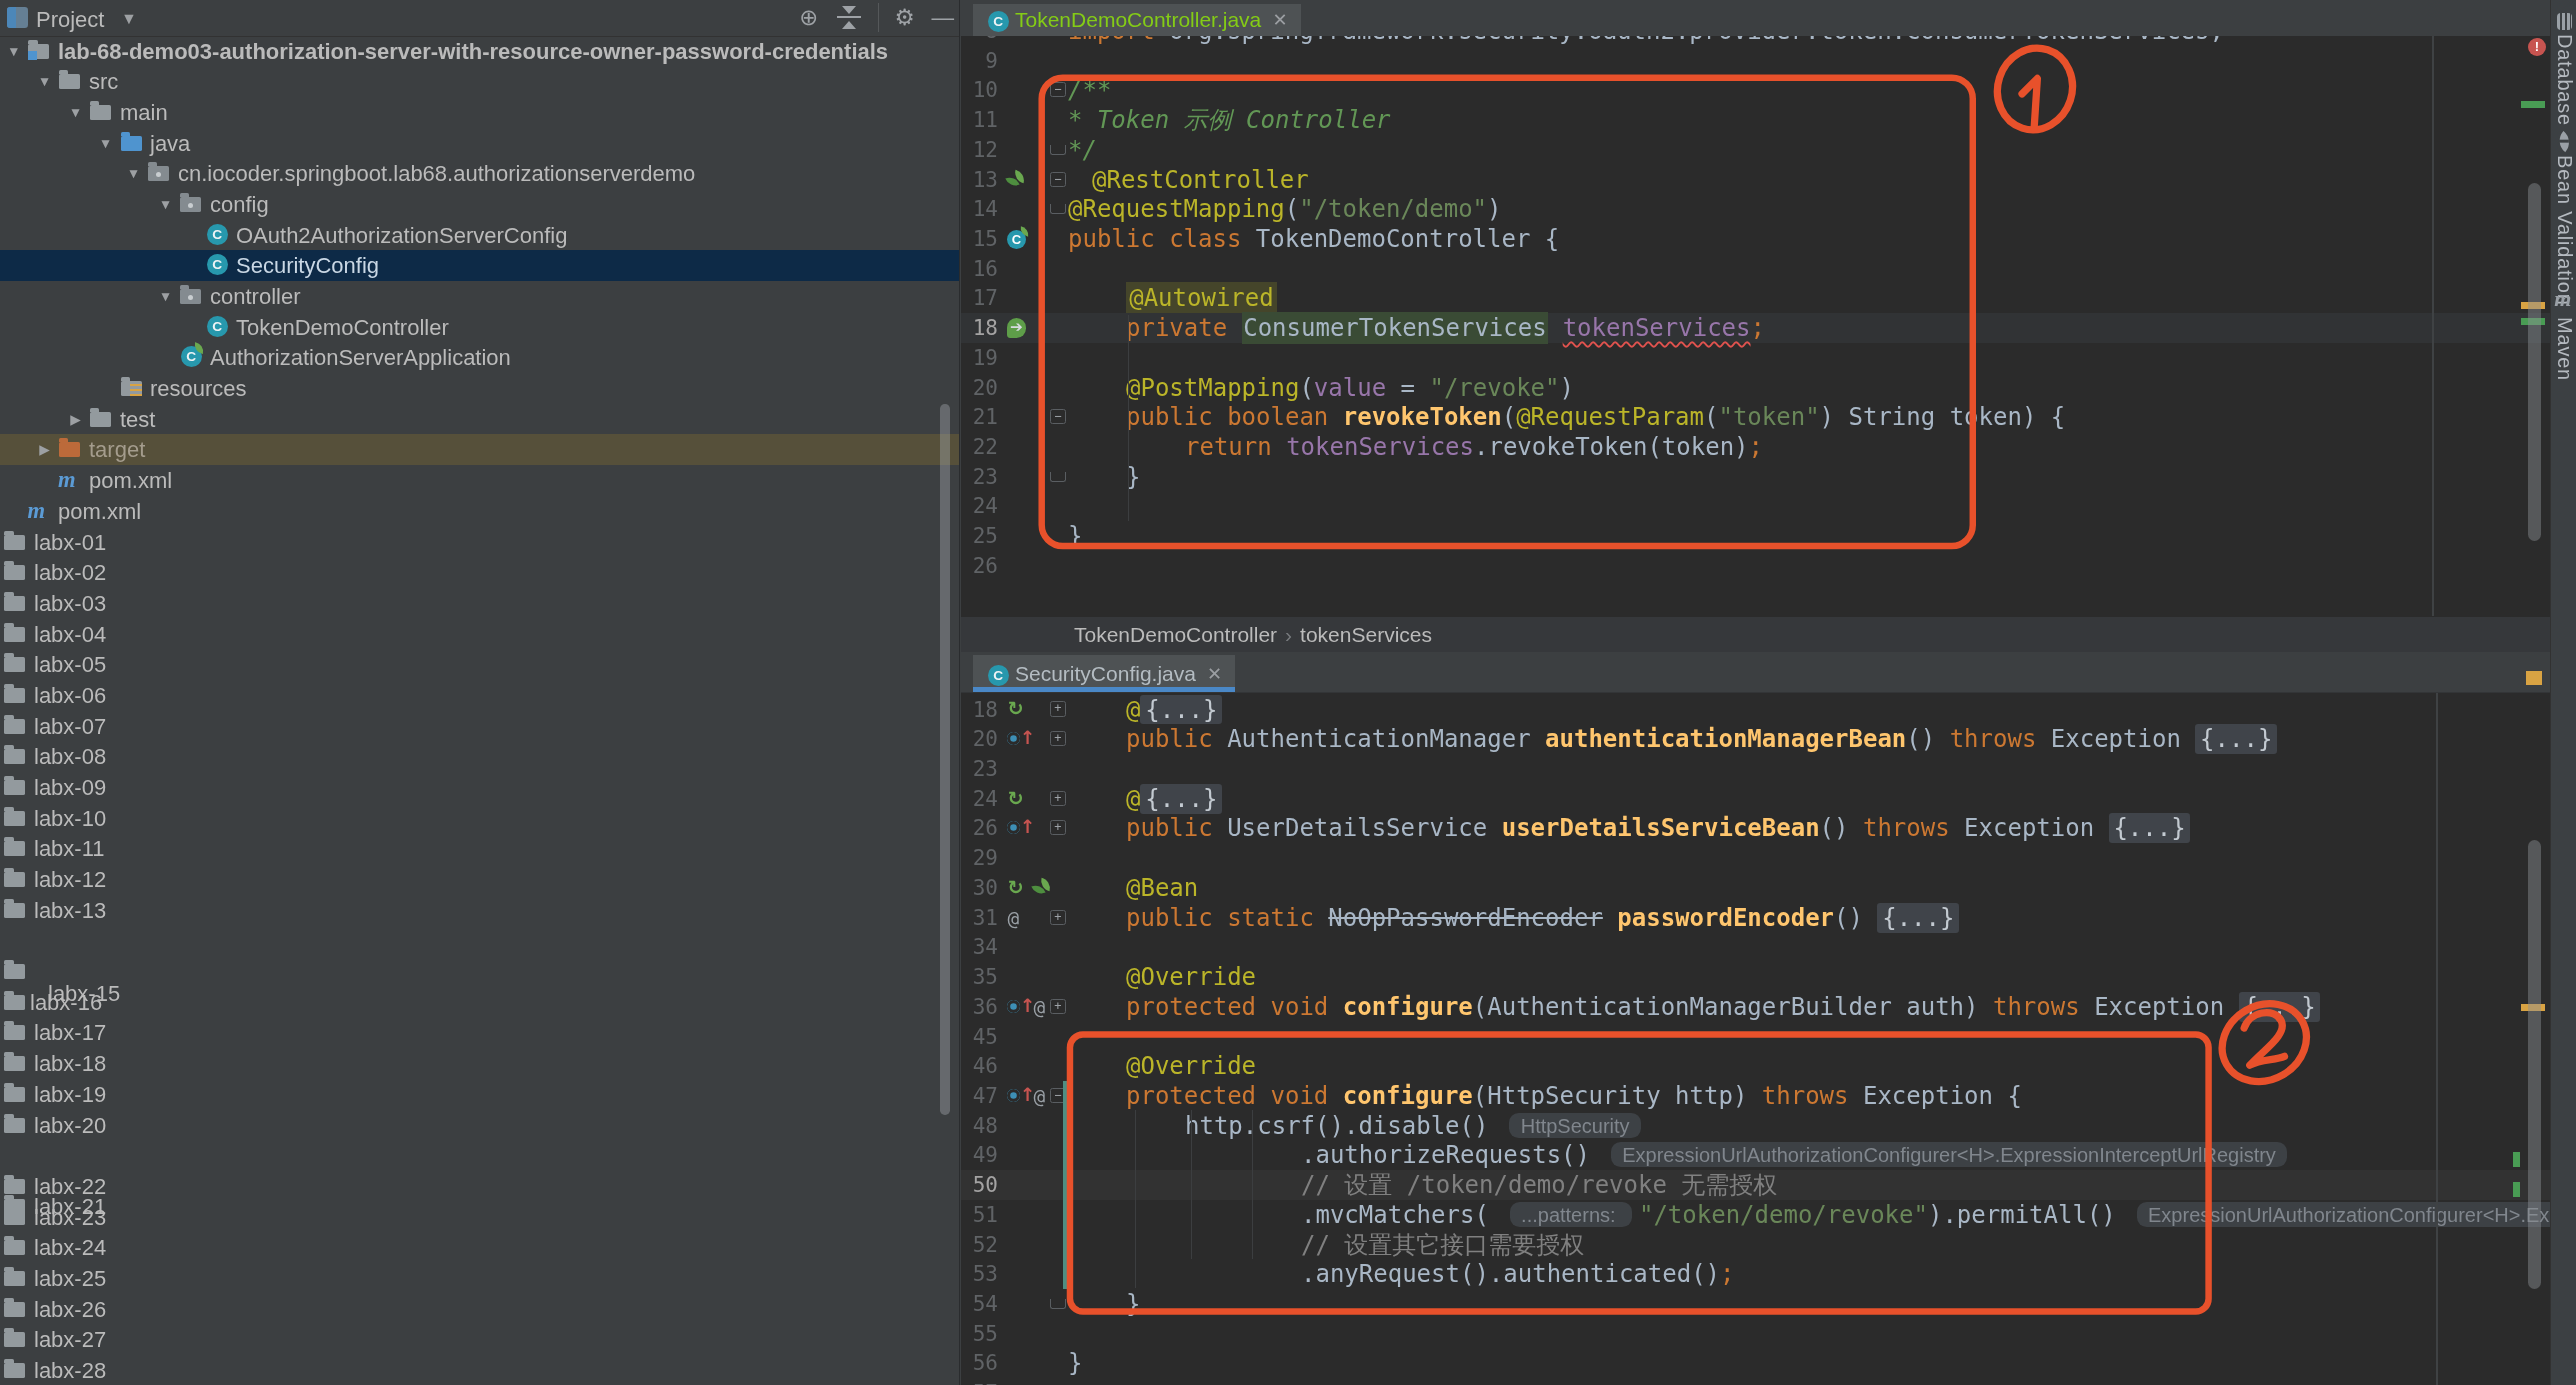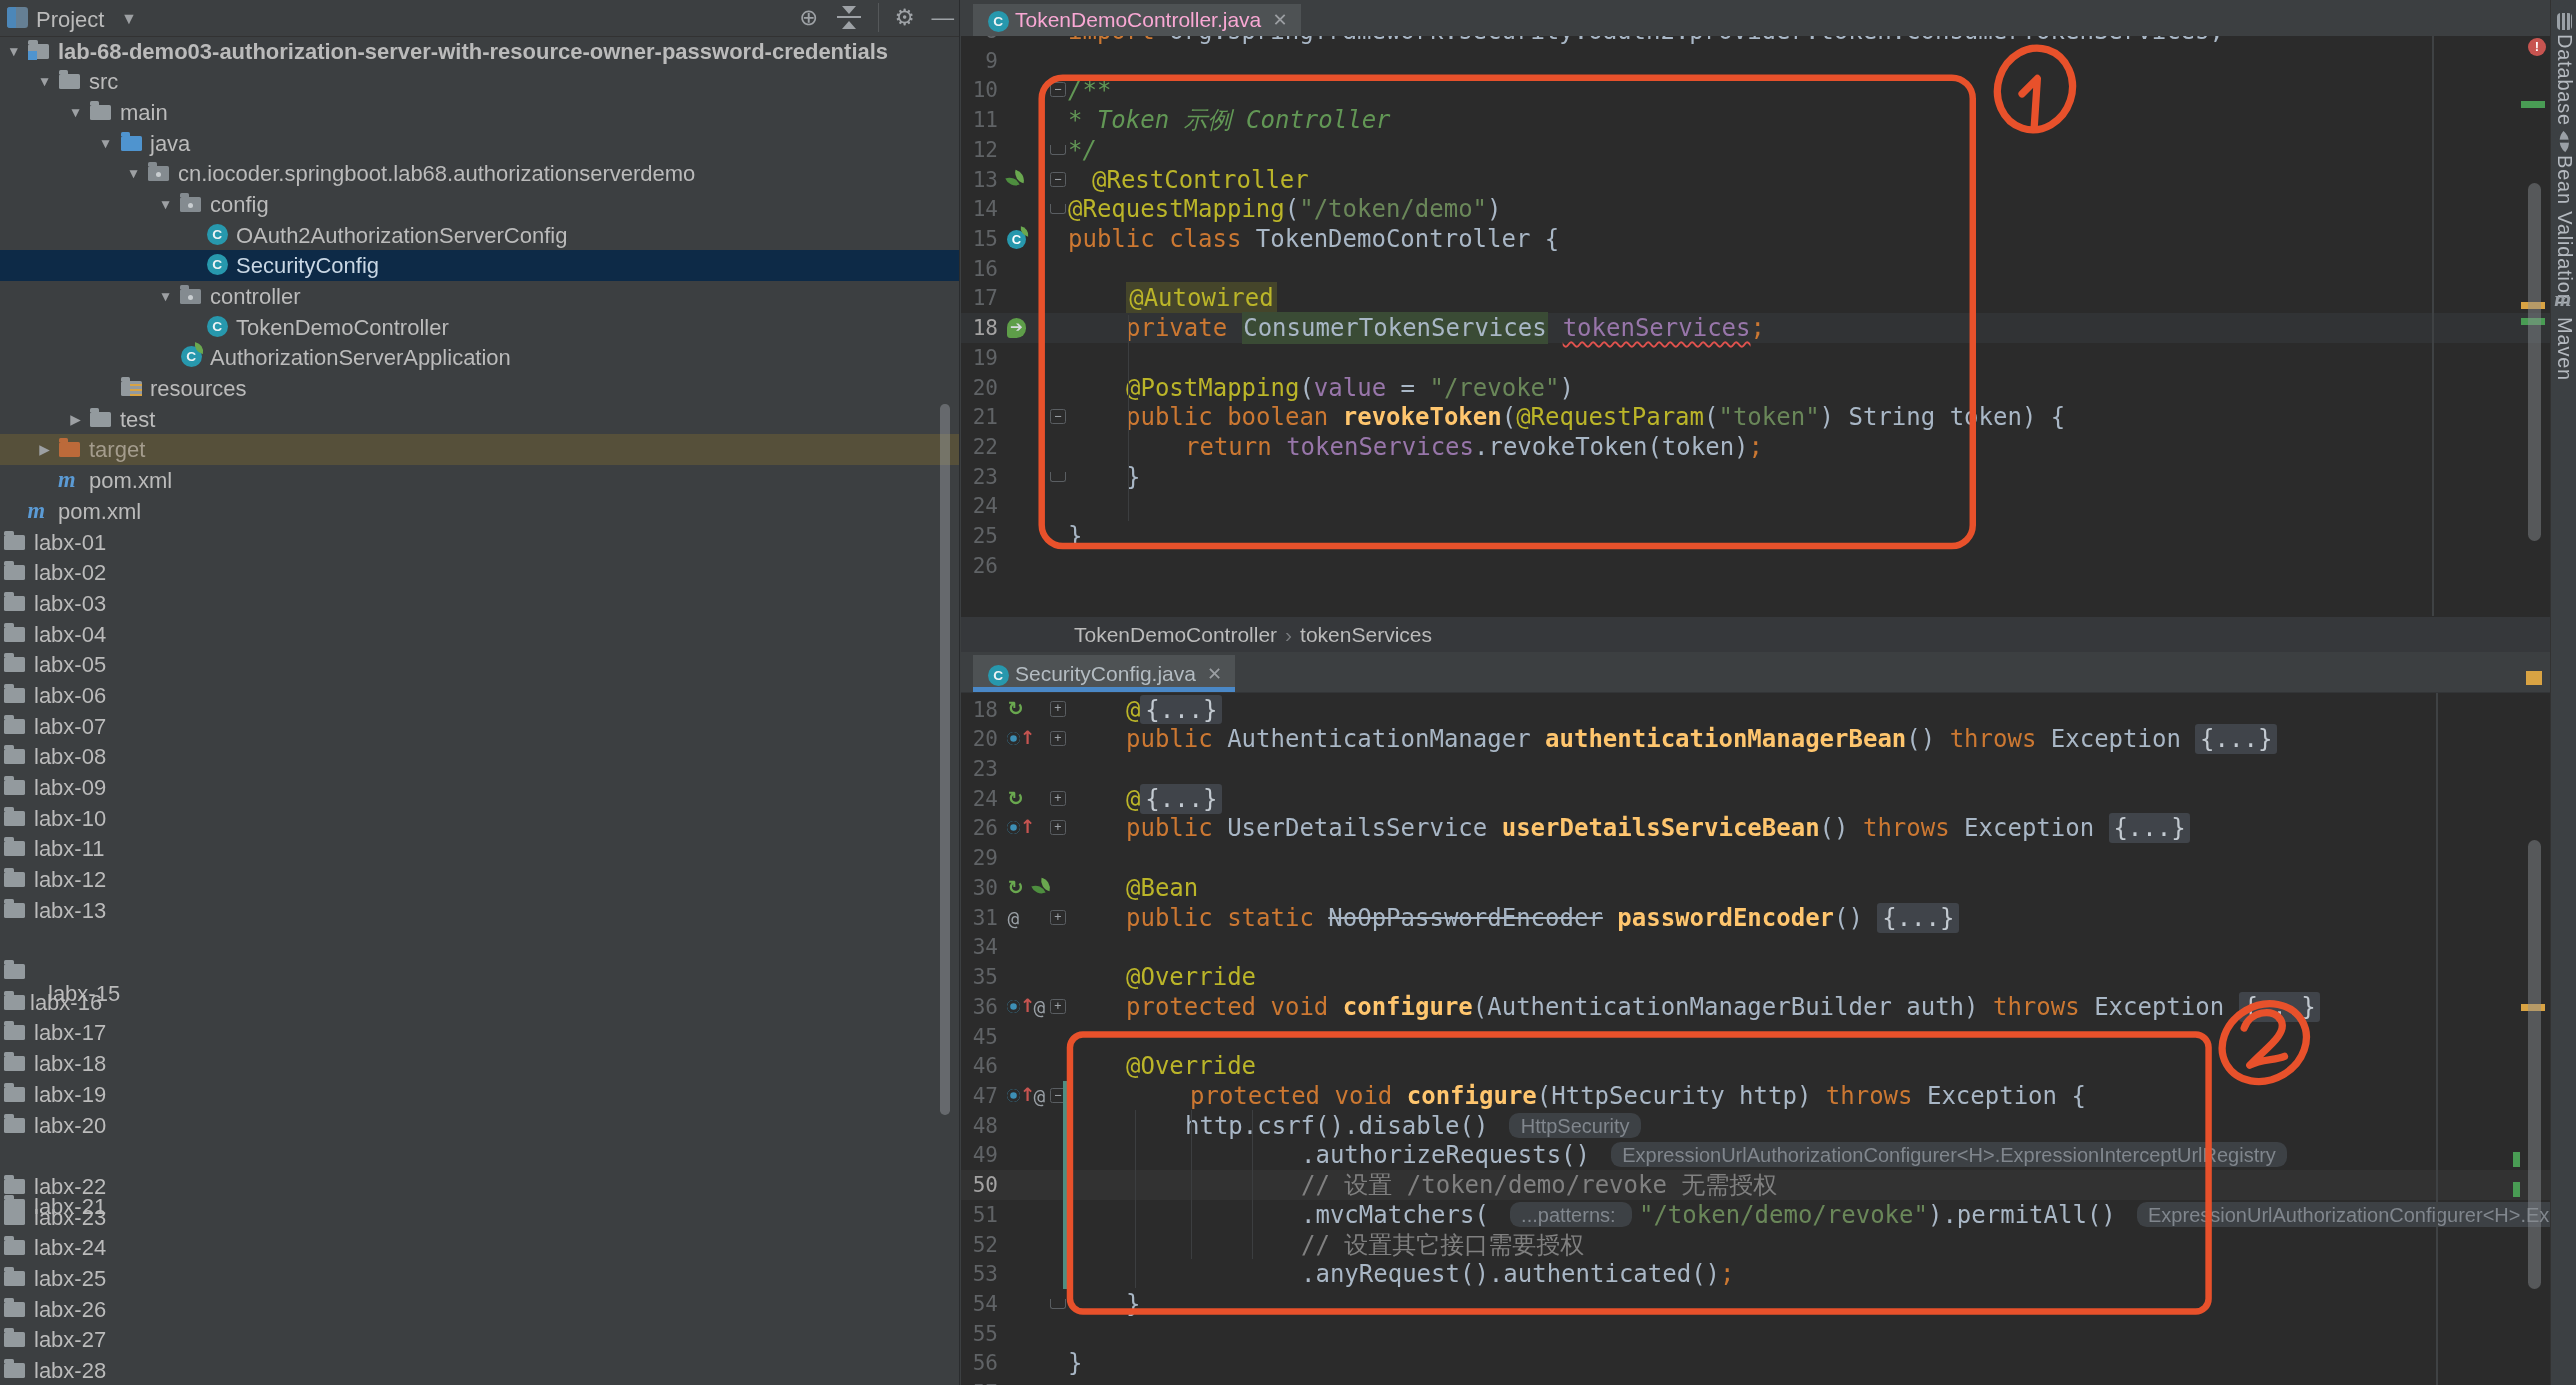--- a/index.html
+++ b/index.html
@@ -40,21 +40,21 @@
   .mvn-m{position:absolute;left:0;top:-3.2px;font:italic bold 22.6px/24px "Liberation Serif",serif;color:#5b9bd5;}
   #tree-scrollbar{position:absolute;left:940px;top:404px;width:9.7px;height:711px;border-radius:4.8px;background:rgba(166,171,175,.40);}
   
   #editor-area{position:absolute;left:961px;top:0;width:1589px;height:1386px;background:#2b2b2b;}
   .tabbar{position:absolute;left:0;width:1589px;background:#3c3f41;border-bottom:0.8px solid #333537;}
   #tabbar1{top:0;height:36px;}
   #tabbar2{top:652px;height:40px;}
   .tab{position:absolute;left:12px;bottom:0;background:#4e5254;display:flex;align-items:center;padding:0 13px;gap:8px;}
   #tab1{top:4px;}
   #tab2{top:3.2px;}
-  .tab-label{font-size:21px;color:#f9a8d4;white-space:nowrap;}
+  .tab-label{font-size:21px;color:#84cc16;white-space:nowrap;}
   #tab2 .tab-label{color:#b4bcc2;}
   .tab-close{color:#9b9ea2;font-size:18px;margin-left:3.2px;}
   .tab-cicon{position:relative;width:21px;height:21px;}
   .tab-underline{position:absolute;left:0;right:0;bottom:0;height:4.8px;background:#4a88c7;}
   .codearea{position:absolute;left:0;width:1589px;overflow:hidden;background:#2b2b2b;}
   #ed1-code{top:36px;height:580px;}
   #ed2-code{top:693px;height:693px;}
   .crow{position:absolute;left:0;width:1589px;height:30px;white-space:nowrap;font:24px/30px "DejaVu Sans Mono",monospace;}
   .crow.hlrow{background:#313335;}
   .crow.caretrow{background:#323232;}
@@ -598,21 +598,21 @@
           <span class="lnum">46</span>
           <span class="codetext" style="padding-left: 58px;"><span class="tk-a">@Override</span></span>
         </div>
         <div class="crow" style="top: 388px;">
           <span class="lnum">47</span>
           <span class="gslot">
             <span class="gi gi-override-up"></span>
             <span class="gi gi-at"></span>
           </span>
           <span class="fm">−</span>
-          <span class="codetext" style="padding-left: 83px; margin-left: 39px;"><span class="tk-k">protected void </span><span class="tk-m">configure</span><span class="tk-p">(HttpSecurity http) </span><span class="tk-k">throws </span><span class="tk-p">Exception {</span></span>
+          <span class="codetext" style="padding-left: 58px;"><span class="tk-k">protected void </span><span class="tk-m">configure</span><span class="tk-p">(HttpSecurity http) </span><span class="tk-k">throws </span><span class="tk-p">Exception {</span></span>
         </div>
         <div class="crow" style="top: 418px;">
           <span class="lnum">48</span>
           <span class="codetext" style="padding-left: 117px;"><span class="tk-p">http.csrf().disable() </span><span class="tk-ch">HttpSecurity</span></span>
         </div>
         <div class="crow" style="top: 447px;">
           <span class="lnum">49</span>
           <span class="codetext" style="padding-left: 233px;"><span class="tk-p">.authorizeRequests() </span><span class="tk-ch">ExpressionUrlAuthorizationConfigurer&lt;H&gt;.ExpressionInterceptUrlRegistry</span></span>
         </div>
         <div class="crow caretrow" style="top: 477px;">

